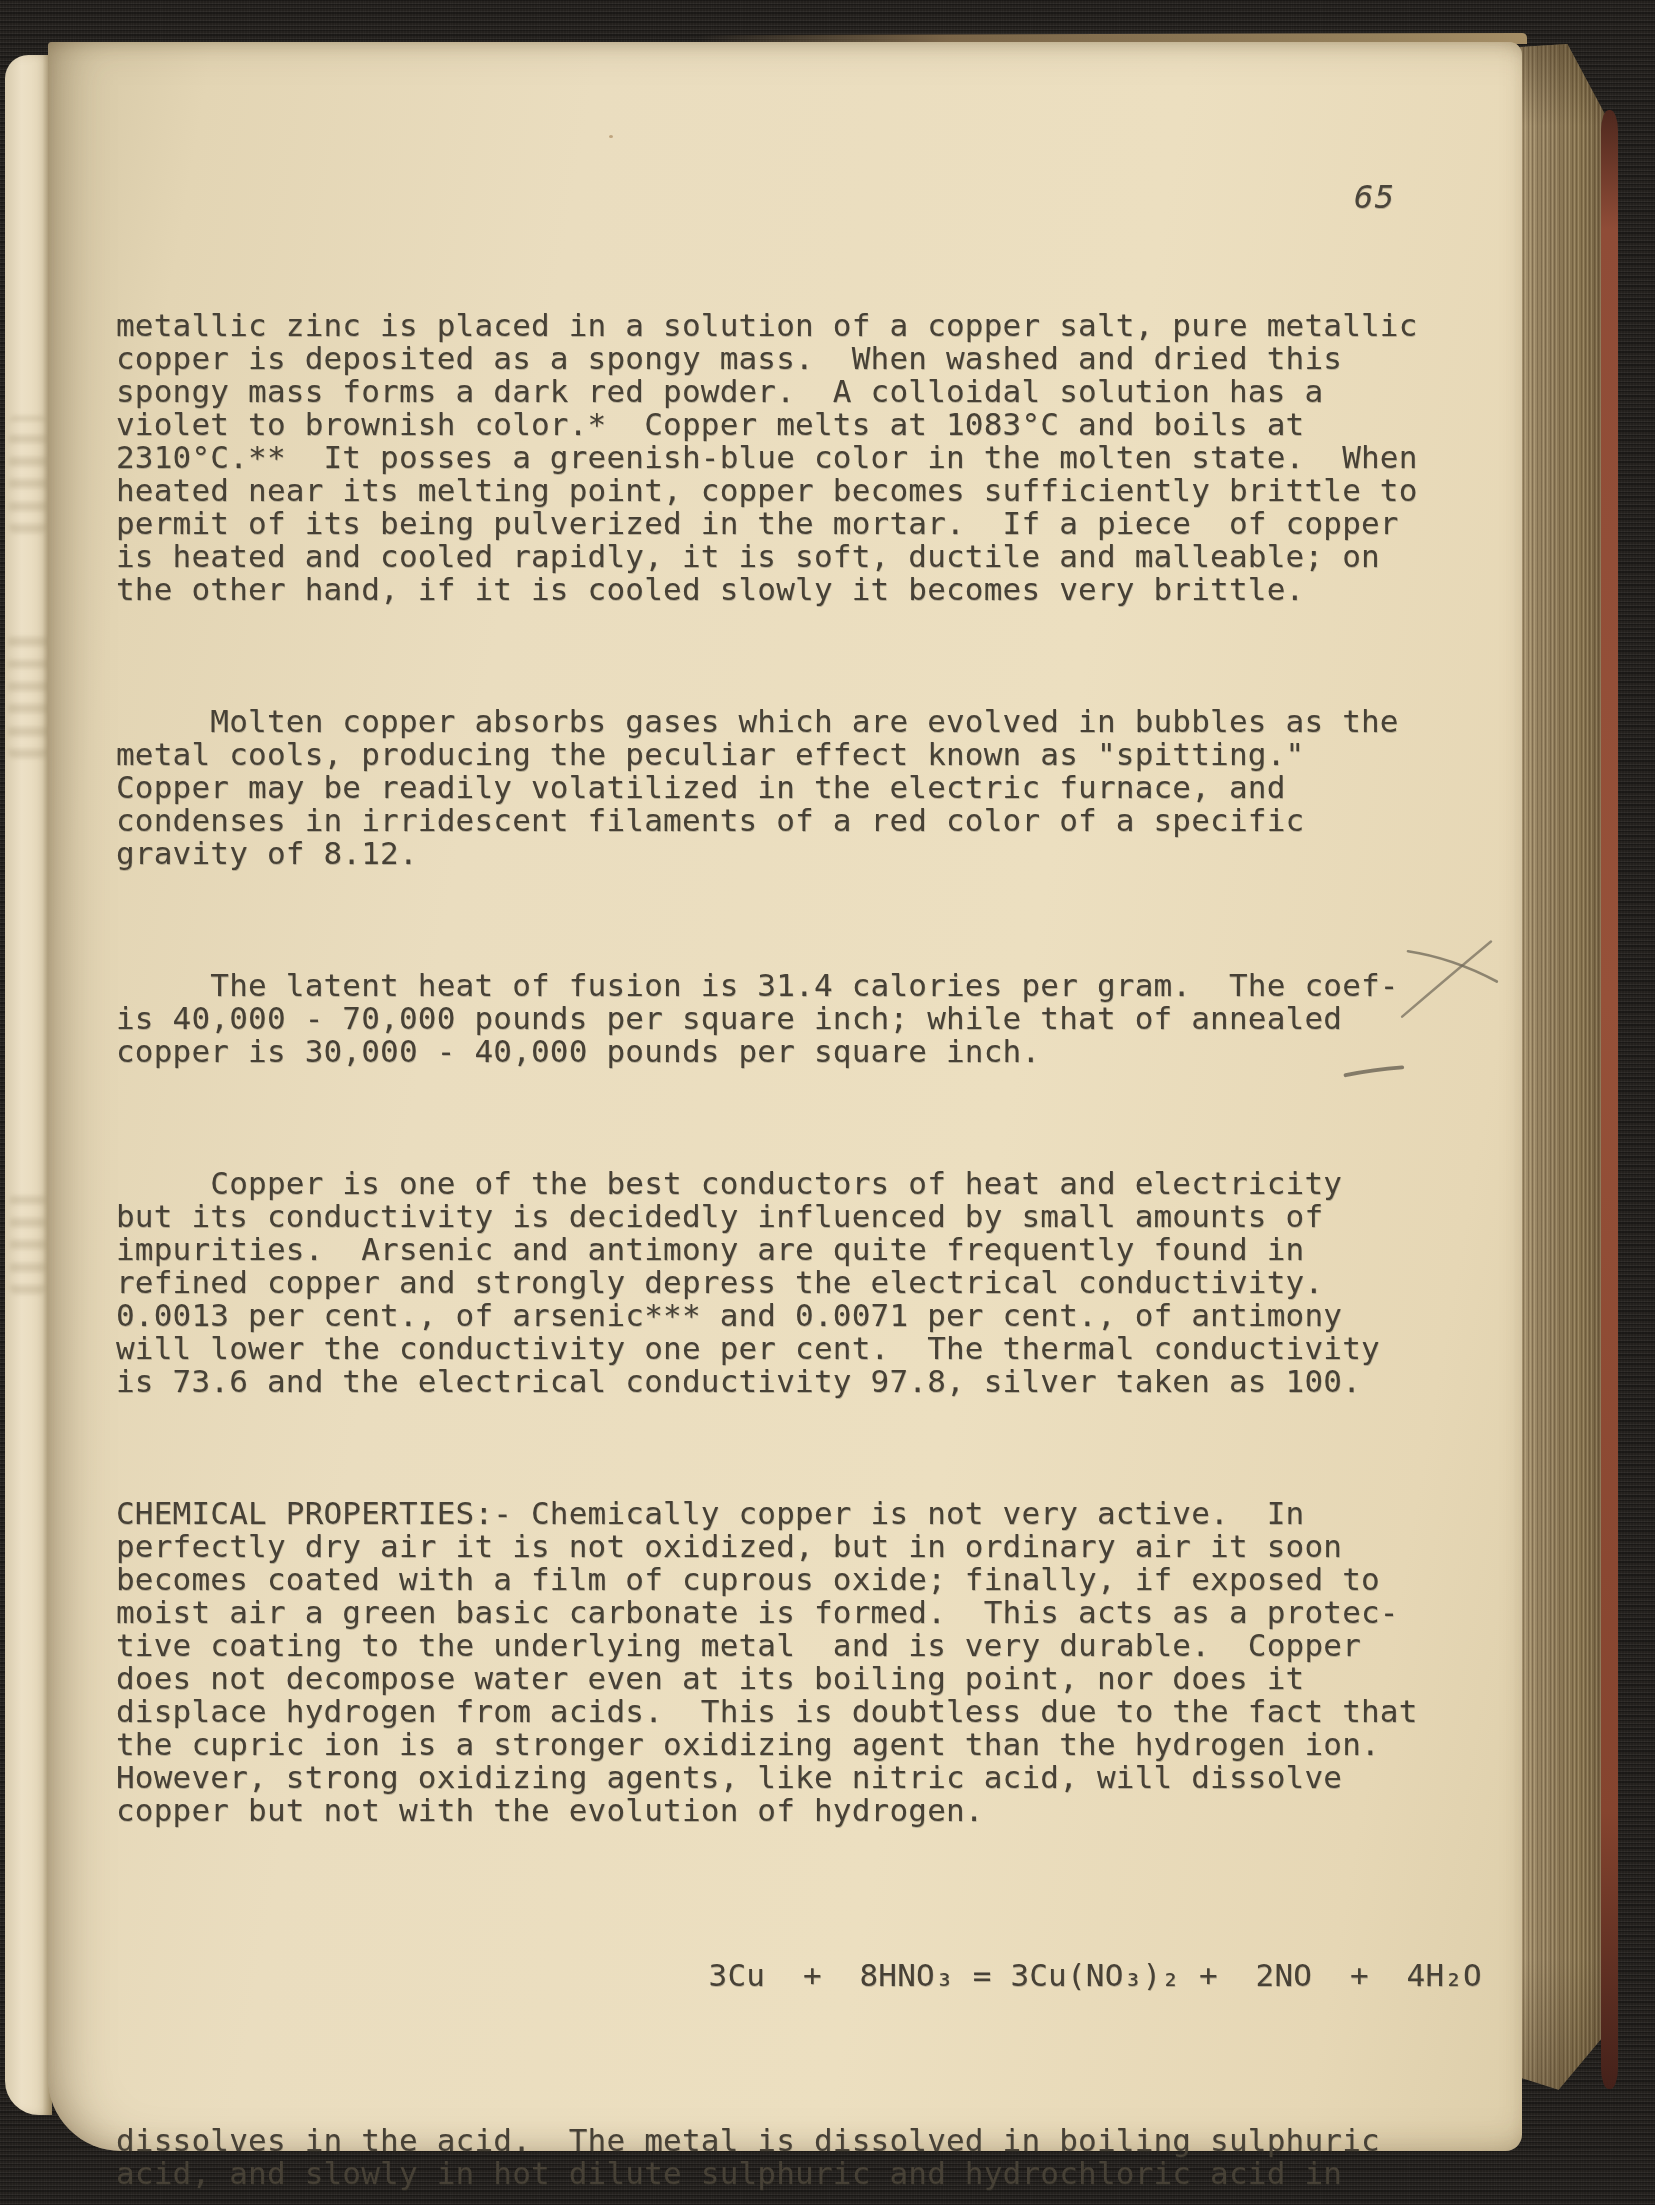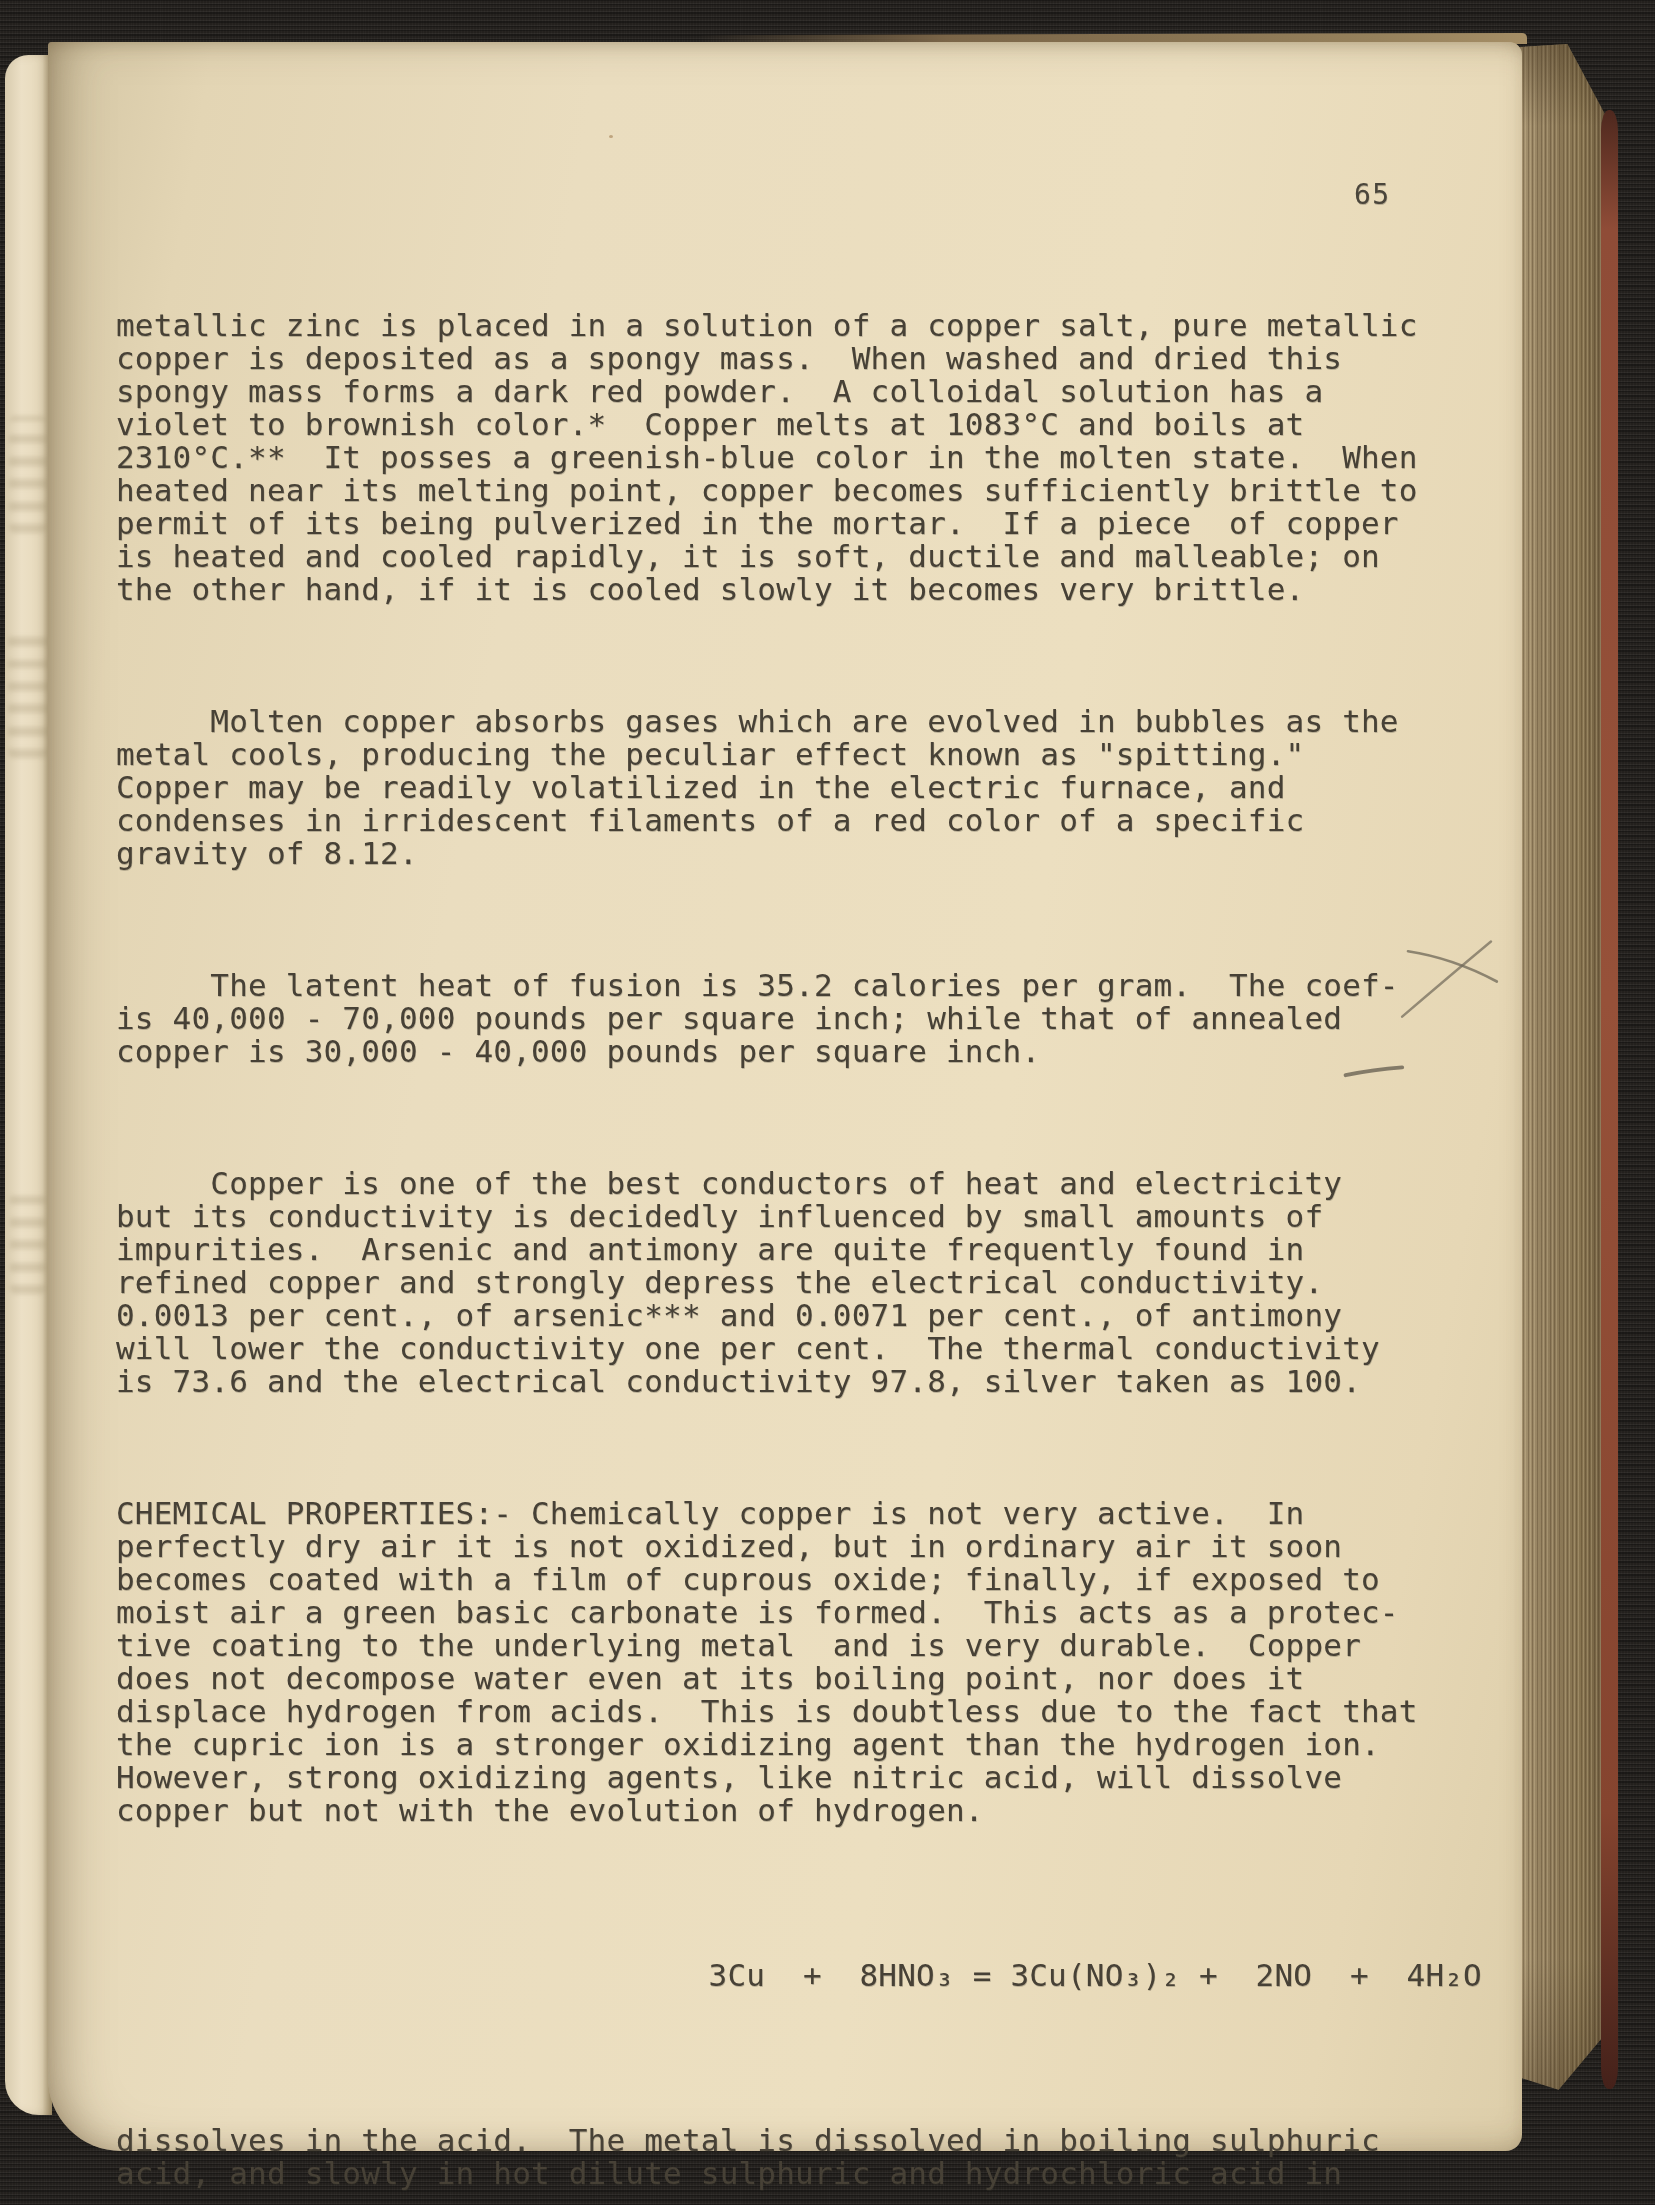--- a/index.html
+++ b/index.html
@@ -57,22 +57,23 @@
       inset 27px 0 54px -22px rgba(75,55,28,0.50),
       inset -4.9px -10.7px 34px -19.5px rgba(100,75,40,0.35),
       inset 0 9.8px 21.5px -14.6px rgba(90,70,40,0.45);
   }
   .speck{position:absolute;border-radius:50%;background:#9b7748;opacity:.55;}
   .speck.k1{left:561px;top:93px;width:4.4px;height:3.4px;}
   .speck.k2{left:454px;top:1576px;width:5.4px;height:3.9px;opacity:.4;}
 
   .page-number{
     position:absolute;left:1306px;top:136px;
-    font-size:28px;letter-spacing:1.5px;color:#4a453b;
+    font-size:32px;letter-spacing:1.5px;color:#4a453b;
     text-shadow:0.5px 0.5px 0.5px rgba(70,64,54,0.3);
+    font-style:italic;
   }
 
   .text-col{
     position:absolute;left:68px;top:201px;width:1366px;
     font-size:31px;line-height:33px;letter-spacing:0.2px;
     color:#474136;white-space:pre;
     text-shadow:0.5px 0.5px 0.5px rgba(66,60,51,0.28);
   }
   .para{margin:0 0 33px 0;}
   .tline{height:33px;}
@@ -95,21 +96,21 @@
 
 <div class="page">
   <div class="speck k1"></div>
   <div class="speck k2"></div>
 
   <div class="page-number">65</div>
 
   <div class="text-col">
     <div class="para"><div class="tline">metallic zinc is placed in a solution of a copper salt, pure metallic</div><div class="tline">copper is deposited as a spongy mass.  When washed and dried this</div><div class="tline">spongy mass forms a dark red powder.  A colloidal solution has a</div><div class="tline">violet to brownish color.*  Copper melts at 1083°C and boils at</div><div class="tline">2310°C.**  It posses a greenish-blue color in the molten state.  When</div><div class="tline">heated near its melting point, copper becomes sufficiently brittle to</div><div class="tline">permit of its being pulverized in the mortar.  If a piece  of copper</div><div class="tline">is heated and cooled rapidly, it is soft, ductile and malleable; on</div><div class="tline">the other hand, if it is cooled slowly it becomes very brittle.</div></div>
     <div class="para"><div class="tline">     Molten copper absorbs gases which are evolved in bubbles as the</div><div class="tline">metal cools, producing the peculiar effect known as "spitting."</div><div class="tline">Copper may be readily volatilized in the electric furnace, and</div><div class="tline">condenses in irridescent filaments of a red color of a specific</div><div class="tline">gravity of 8.12.</div></div>
-    <div class="para"><div class="tline">     The latent heat of fusion is 35.2 calories per gram.  The coef-</div><div class="tline">is 40,000 - 70,000 pounds per square inch; while that of annealed</div><div class="tline">copper is 30,000 - 40,000 pounds per square inch.</div></div>
+    <div class="para"><div class="tline">     The latent heat of fusion is 31.4 calories per gram.  The coef-</div><div class="tline">is 40,000 - 70,000 pounds per square inch; while that of annealed</div><div class="tline">copper is 30,000 - 40,000 pounds per square inch.</div></div>
     <div class="para"><div class="tline">     Copper is one of the best conductors of heat and electricity</div><div class="tline">but its conductivity is decidedly influenced by small amounts of</div><div class="tline">impurities.  Arsenic and antimony are quite frequently found in</div><div class="tline">refined copper and strongly depress the electrical conductivity.</div><div class="tline">0.0013 per cent., of arsenic*** and 0.0071 per cent., of antimony</div><div class="tline">will lower the conductivity one per cent.  The thermal conductivity</div><div class="tline">is 73.6 and the electrical conductivity 97.8, silver taken as 100.</div></div>
     <div class="para"><div class="tline">CHEMICAL PROPERTIES:- Chemically copper is not very active.  In</div><div class="tline">perfectly dry air it is not oxidized, but in ordinary air it soon</div><div class="tline">becomes coated with a film of cuprous oxide; finally, if exposed to</div><div class="tline">moist air a green basic carbonate is formed.  This acts as a protec-</div><div class="tline">tive coating to the underlying metal  and is very durable.  Copper</div><div class="tline">does not decompose water even at its boiling point, nor does it</div><div class="tline">displace hydrogen from acids.  This is doubtless due to the fact that</div><div class="tline">the cupric ion is a stronger oxidizing agent than the hydrogen ion.</div><div class="tline">However, strong oxidizing agents, like nitric acid, will dissolve</div><div class="tline">copper but not with the evolution of hydrogen.</div></div>
 
     <div class="equation">3Cu  +  8HNO₃ = 3Cu(NO₃)₂ +  2NO  +  4H₂O</div>
 
     <div class="para"><div class="tline">dissolves in the acid.  The metal is dissolved in boiling sulphuric</div><div class="tline">acid, and slowly in hot dilute sulphuric and hydrochloric acid in</div></div>
 
     
 
     

